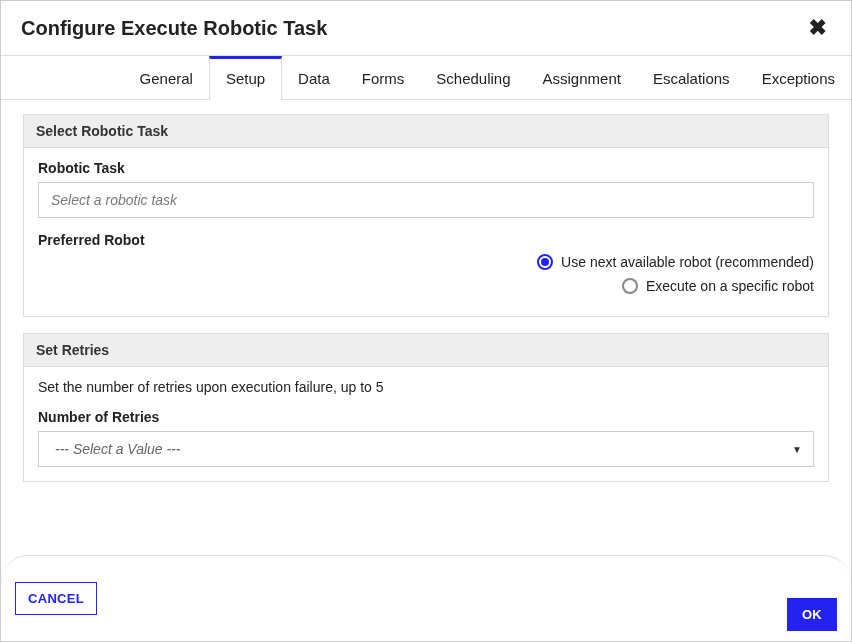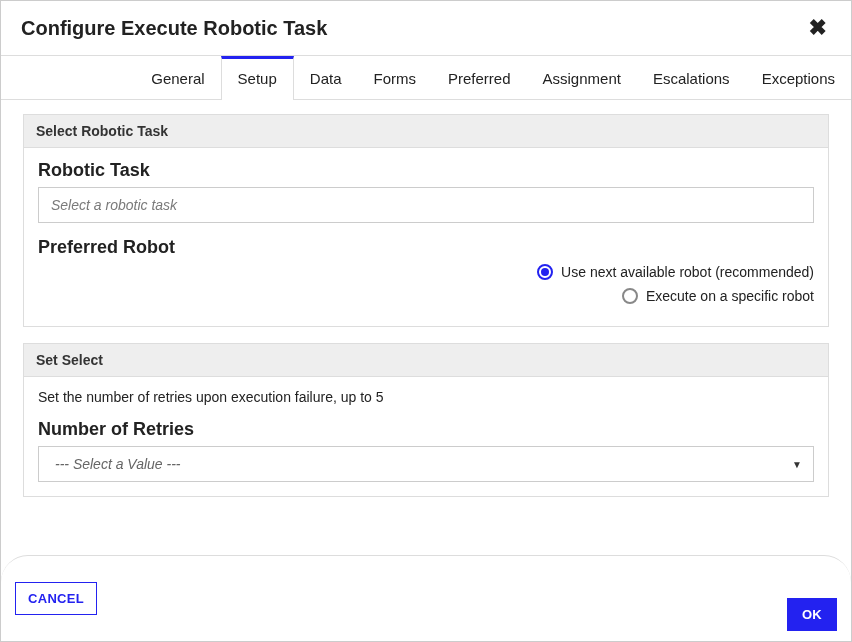--- a/index.html
+++ b/index.html
@@ -80,21 +80,21 @@
       font-weight: 700;
       font-size: 14px;
       border-bottom: 1px solid #ddd;
       color: #333;
     }
     .panel-body {
       padding: 12px 14px 14px 14px;
     }
     .field-label {
       font-weight: 700;
-      font-size: 18px;
+      font-size: 14px;
       margin-bottom: 6px;
       display: block;
       color: #222;
     }
     .text-input {
       width: 100%;
       padding: 9px 12px;
       border: 1px solid #ccc;
       font-size: 14px;
       color: #be185d;
@@ -207,21 +207,21 @@
   <div class="dialog-header">
     <div class="dialog-title">Configure Execute Robotic Task</div>
     <div class="close-icon">✖</div>
   </div>
 
   <div class="tabs">
     <div class="tab">General</div>
     <div class="tab active">Setup</div>
     <div class="tab">Data</div>
     <div class="tab">Forms</div>
-    <div class="tab">Preferred</div>
+    <div class="tab">Scheduling</div>
     <div class="tab">Assignment</div>
     <div class="tab">Escalations</div>
     <div class="tab">Exceptions</div>
   </div>
 
   <div class="content">
 
     <div class="panel">
       <div class="panel-header">Select Robotic Task</div>
       <div class="panel-body">
@@ -240,21 +240,21 @@
 
           <div class="radio-option">
             <span class="radio-circle"></span>
             <span class="radio-label">Execute on a specific robot</span>
           </div>
         </div>
       </div>
     </div>
 
     <div class="panel">
-      <div class="panel-header">Set Select</div>
+      <div class="panel-header">Set Retries</div>
       <div class="panel-body">
         <div class="panel-desc">Set the number of retries upon execution failure, up to 5</div>
         <label class="field-label">Number of Retries</label>
         <div class="select-wrapper">
           <button type="button" class="select-input">--- Select a Value ---</button>
           <span class="select-caret">▼</span>
         </div>
       </div>
     </div>
 

